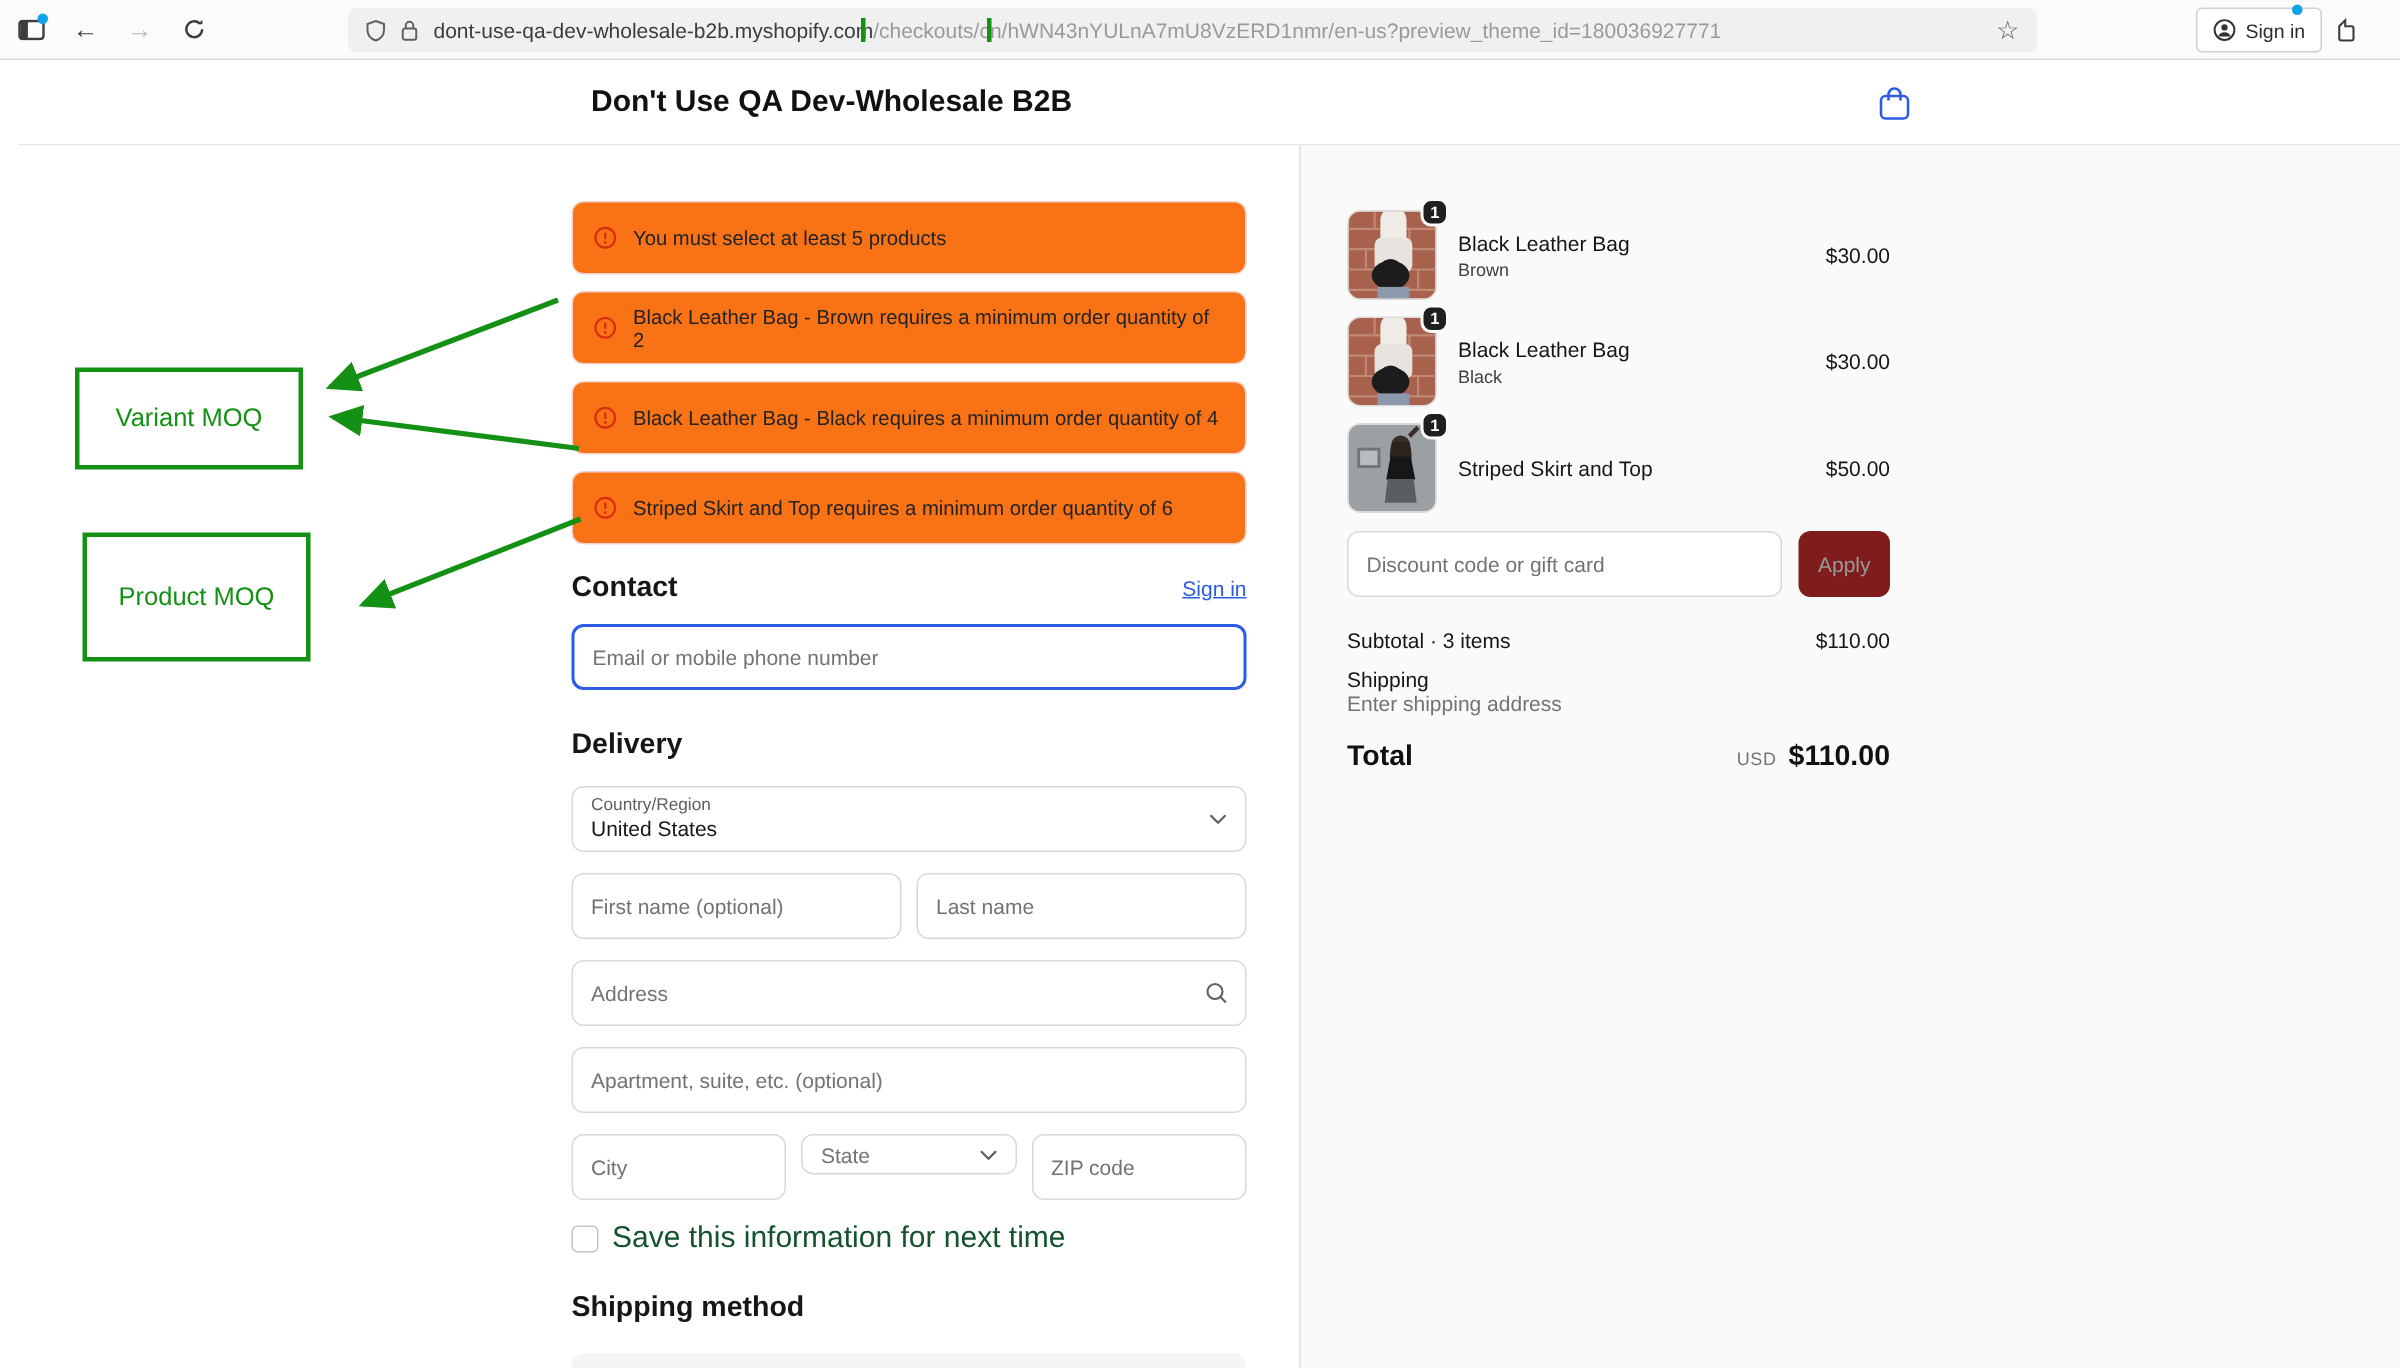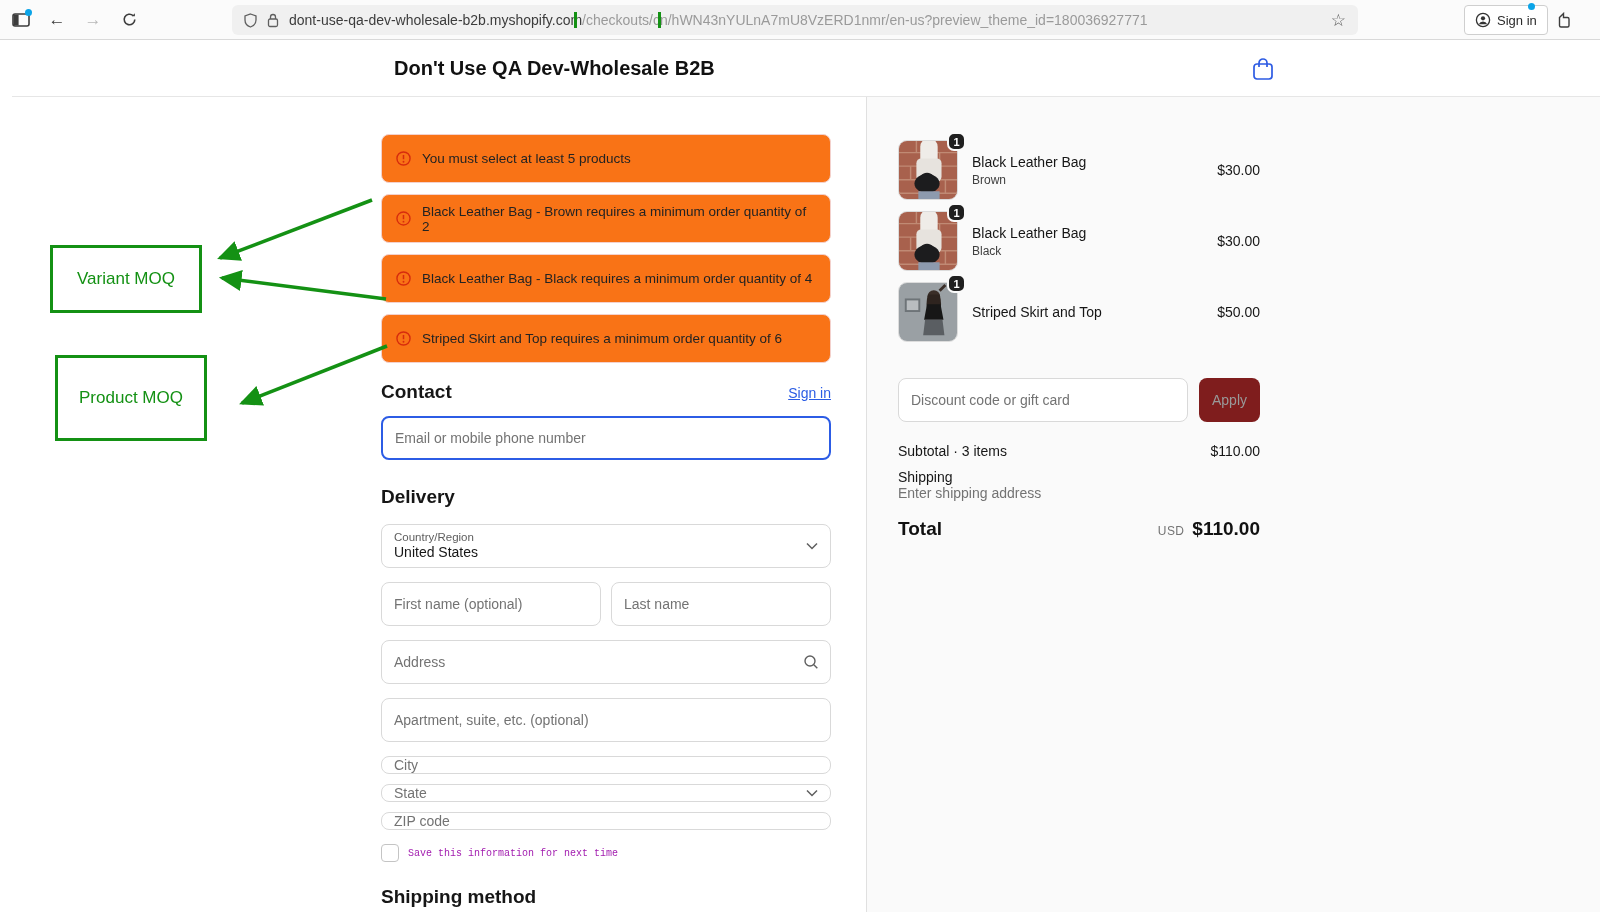--- a/index.html
+++ b/index.html
@@ -60,50 +60,50 @@
   .txt-input::placeholder { color:#737373; }
   .email-input { margin-top:13px; border:2px solid #2c5ce5; }
   .delivery-h { margin-top:26px; }
   .country-select { margin-top:16px; height:44px; border:1px solid #d9d9d9; border-radius:8px;
                     padding:6px 12px; position:relative; cursor:pointer; background:#fff; }
   .country-select .small-lbl { font-size:11.5px; color:#5e5e5e; }
   .country-select .val { font-size:14px; color:#161616; margin-top:1px; }
   .sel-chev { position:absolute; right:12px; top:50%; transform:translateY(-50%); display:flex; }
   .row-2 { display:flex; gap:10px; margin-top:14px; }
   .row-2 .txt-input { flex:1; margin:0; }
-  .row-3 { display:flex; gap:10px; margin-top:14px;flex-direction:column; }
+  .row-3 { display:flex; gap:10px; margin-top:14px; }
   .row-3 > * { flex:1; margin:0; }
   .mt14 { margin-top:14px; }
   .input-iconwrap { position:relative; }
   .input-iconwrap .txt-input { padding-right:36px; }
   .input-icon { position:absolute; right:12px; top:50%; transform:translateY(-50%); display:flex; }
   .state-select { height:27px; border:1px solid #d9d9d9; border-radius:8px; background:#fff;
                   position:relative; display:flex; align-items:center; padding:0 12px; cursor:pointer; }
   .state-select .ph { font-size:14px; color:#737373; }
   .save-row { margin-top:14px; display:flex; align-items:center; gap:9px; }
   .checkbox { width:18px; height:18px; border:1px solid #c4c4c4; border-radius:4px; background:#fff; }
-  .save-lbl { font-size:10px; color:#a21caf;font-family:Liberation Mono, monospace; }
+  .save-lbl { font-size:20px; color:#14532d; }
   .ship-h { margin-top:24px; }
   .ship-placeholder { margin-top:19px; height:40px; background:#f5f5f5; border-radius:9px 9px 0 0; }
 
   
   .summary { position:absolute; left:898px; top:140px; width:362px; }
   .item-row { display:flex; align-items:center; height:60px; margin-bottom:11px; }
   .thumb { position:relative; width:60px; height:60px; flex:0 0 60px; }
   .thumb svg { width:60px; height:60px; border-radius:9px; border:1px solid #dcdcdc; display:block; }
   .qty-badge { position:absolute; top:-8px; right:-8px; min-width:19px; height:19px;
                background:#1f1f1f; color:#fff; font-size:11px; font-weight:bold;
                border-radius:7px; border:2px solid #fafafa; display:flex;
                align-items:center; justify-content:center; padding:0 4px; }
   .item-info { flex:1; padding-left:14px; }
   .item-title { font-size:14px; color:#161616; }
   .item-variant { font-size:12px; color:#404040; margin-top:3px; }
   .item-variant:empty { display:none; }
   .item-price { font-size:14px; color:#161616; }
-  .discount-row { display:flex; gap:11px; margin-top:36px; }
+  .discount-row { display:flex; gap:11px; margin-top:12px; }
   .discount-input { flex:1; height:44px; border:1px solid #d9d9d9; border-radius:8px;
                     padding:0 12px; font-size:14px; font-family:"Liberation Sans",sans-serif;
                     background:#fff; outline:none; }
   .discount-input::placeholder { color:#737373; }
   .apply-btn { width:61px; height:44px; background:#7f1d1d; border:none; border-radius:8px;
                font-size:14px; color:#999; font-family:"Liberation Sans",sans-serif; }
   .tot-row { display:flex; justify-content:space-between; align-items:baseline; }
   .subtotal-row { margin-top:21px; }
   .shipping-row { margin-top:10px;flex-direction:column; }
   .t-lbl { font-size:14px; color:#161616; }

